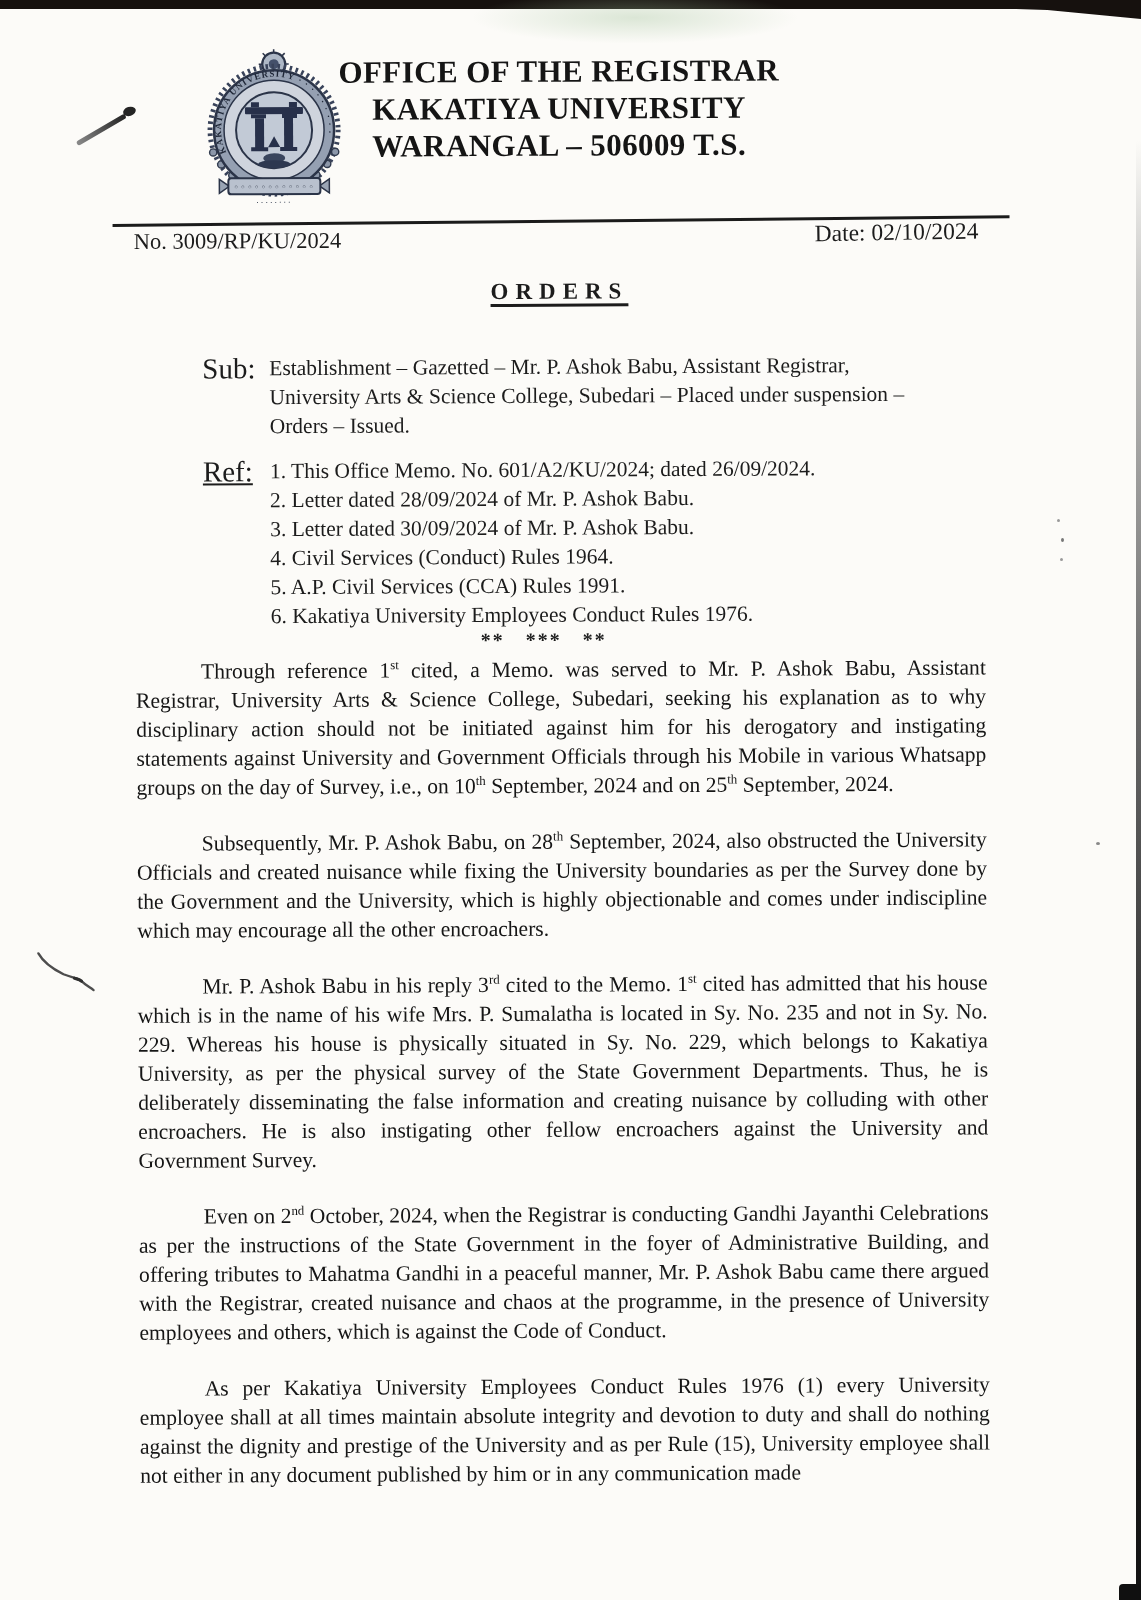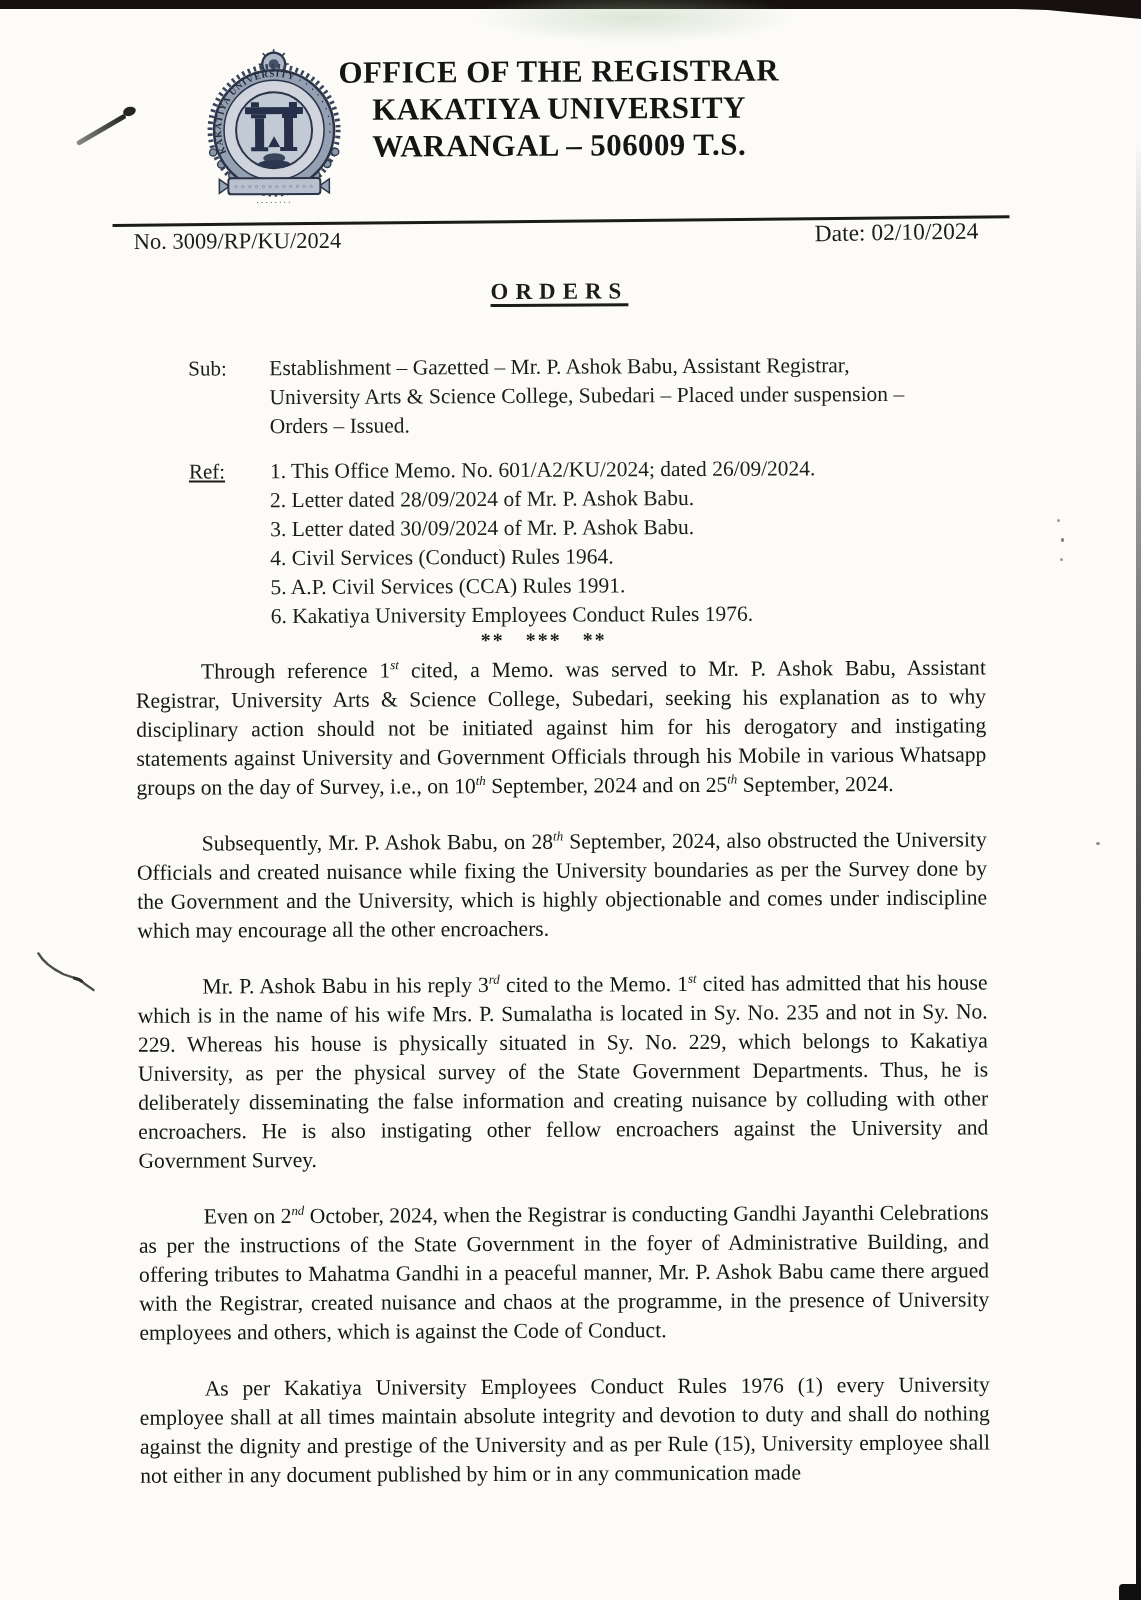--- a/index.html
+++ b/index.html
@@ -42,35 +42,35 @@
     transform:rotate(-0.25deg);}
 
   .meta-no{position:absolute;left:137px;top:226px;font-size:22.5px;}
   .meta-date{position:absolute;left:818px;top:220px;font-size:23.5px;transform:rotate(-0.6deg);}
 
   .orders-title{position:absolute;left:0;top:278px;width:1125px;text-align:center;
     font-size:23px;font-weight:bold;letter-spacing:7px;
     text-decoration:underline;text-decoration-thickness:2.5px;text-underline-offset:5px;}
 
   
-  .hang-label{position:absolute;left:191px;font-size:21px;line-height:29px;}
+  .hang-label{position:absolute;left:205px;font-size:29px;line-height:29px;}
   .hang-body{position:absolute;left:272px;width:690px;font-size:21.5px;line-height:29px;}
   #subject-label{top:352px;}
   #subject-lines{top:352px;}
   #ref-label{top:455px;text-decoration:underline;}
   #ref-items{top:455px;}
 
   .separator{position:absolute;left:0;top:628px;width:1090px;text-align:center;
     font-size:20px;font-weight:bold;letter-spacing:2px;word-spacing:14px;}
 
   
   .body-text{position:absolute;left:137px;top:655px;width:850px;}
   .para{margin:0 0 27px 0;font-size:21.6px;line-height:29px;text-align:justify;
     text-indent:65px;color:#161616;}
-  .para sup{font-size:.6em;line-height:0;font-style:italic;}
+  .para sup{font-size:.6em;line-height:0;}
 
   .squiggle{position:absolute;left:30px;top:945px;}
 </style>
 </head>
 <body>
 
 <div id="page">
 
   <div class="scan-top-bar"></div>
   <div class="scan-top-corner"></div>

